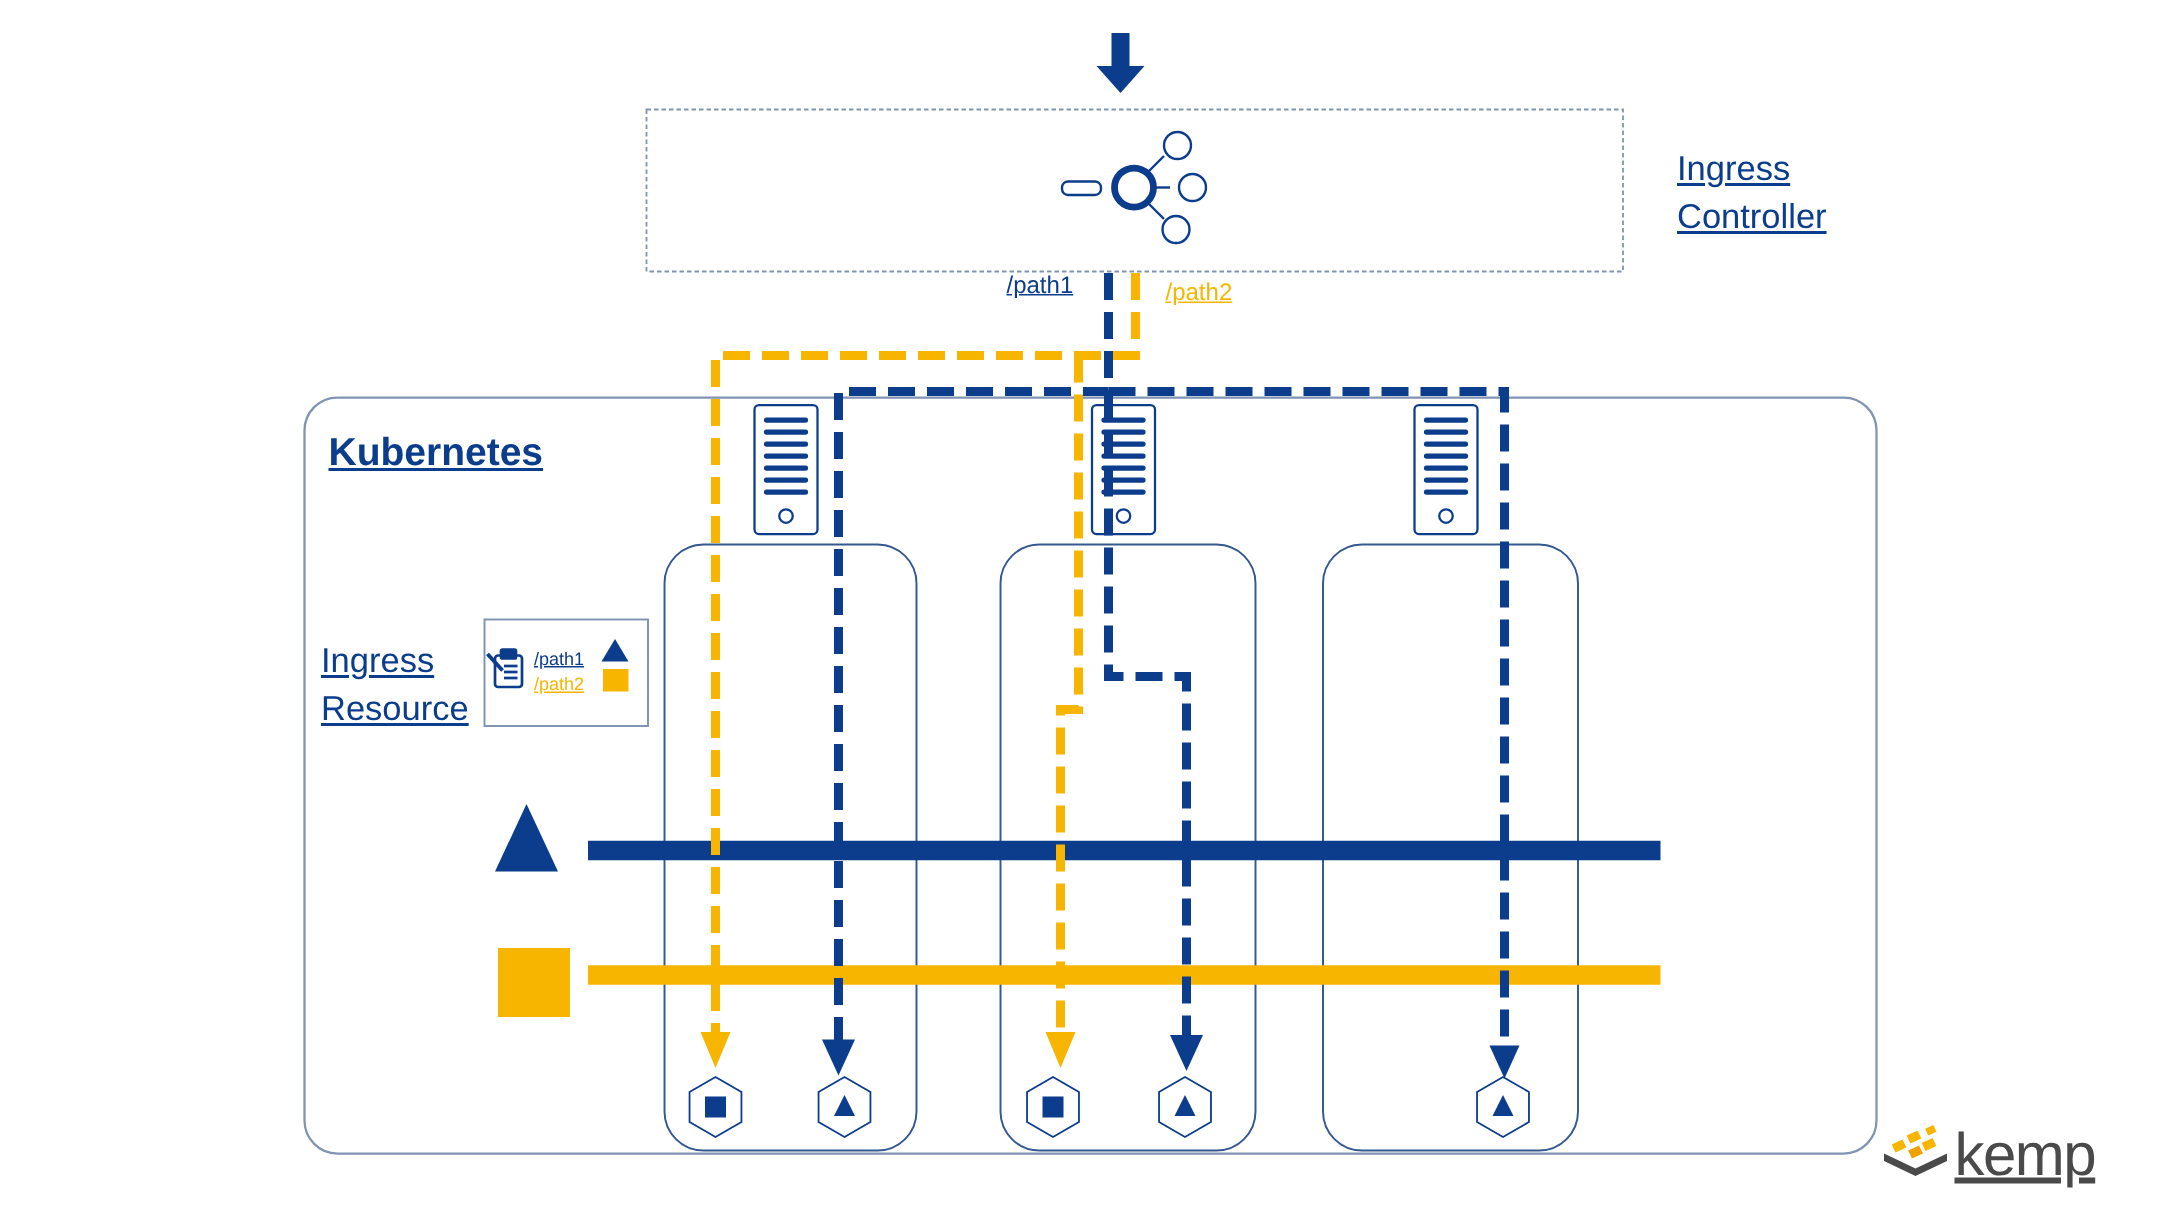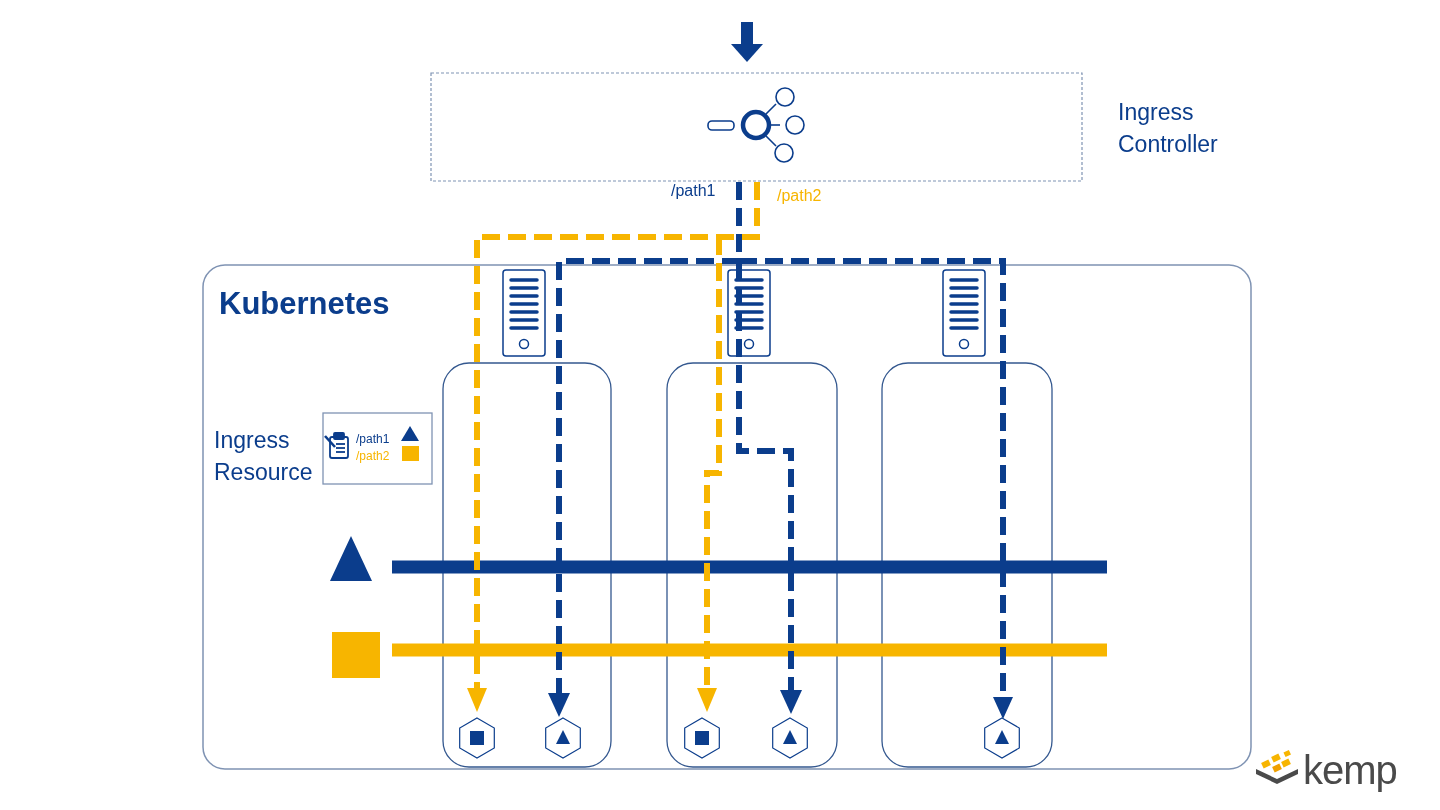--- a/index.html
+++ b/index.html
@@ -1,21 +1,21 @@
 <!DOCTYPE html>
 <html><head>
 <meta charset="utf-8">
 <style>
   html, body { margin: 0; padding: 0; background: #ffffff; }
   body { width: 1440px; height: 810px; position: relative; overflow: hidden;
          font-family: "Liberation Sans", "DejaVu Sans", sans-serif; }
   svg#diagram { position: absolute; left: 0; top: 0; }
-  .lbl { position: absolute; color: #0b3d8c; white-space: nowrap; }
+  .lbl { position: absolute; color: #0b3d8c; white-space: nowrap; text-decoration: underline; }
   .ic-title { left: 1118px; top: 96px; font-size: 23px; line-height: 32px; }
-  .k8s-title { left: 219px; top: 286px; font-size: 31px; font-weight: bold; }
+  .k8s-title { left: 219px; top: 286px; font-size: 26px; font-weight: bold; }
   .ir-title { left: 214px; top: 424px; font-size: 23px; line-height: 32px; }
   .p1-lbl { left: 671px; top: 182px; font-size: 16px; }
   .p2-lbl { left: 777px; top: 187px; font-size: 16px; color: #f7b500; }
   .card-p1 { left: 356px; top: 432px; font-size: 12px; }
   .card-p2 { left: 356px; top: 449px; font-size: 12px; color: #f7b500; }
   .logo-text { left: 1303px; top: 748px; font-size: 40px; color: #4a4a4a; letter-spacing: -1px; }
 </style>
 </head>
 <body>
 

